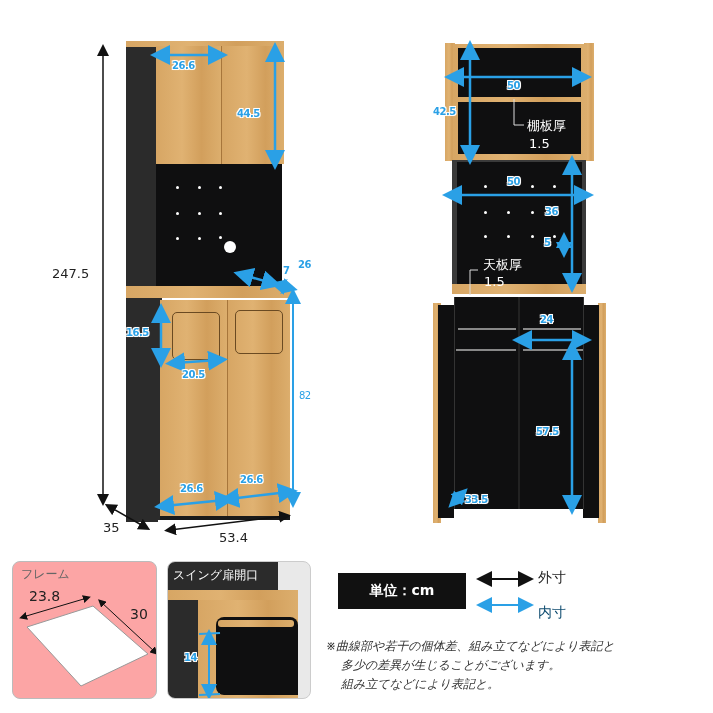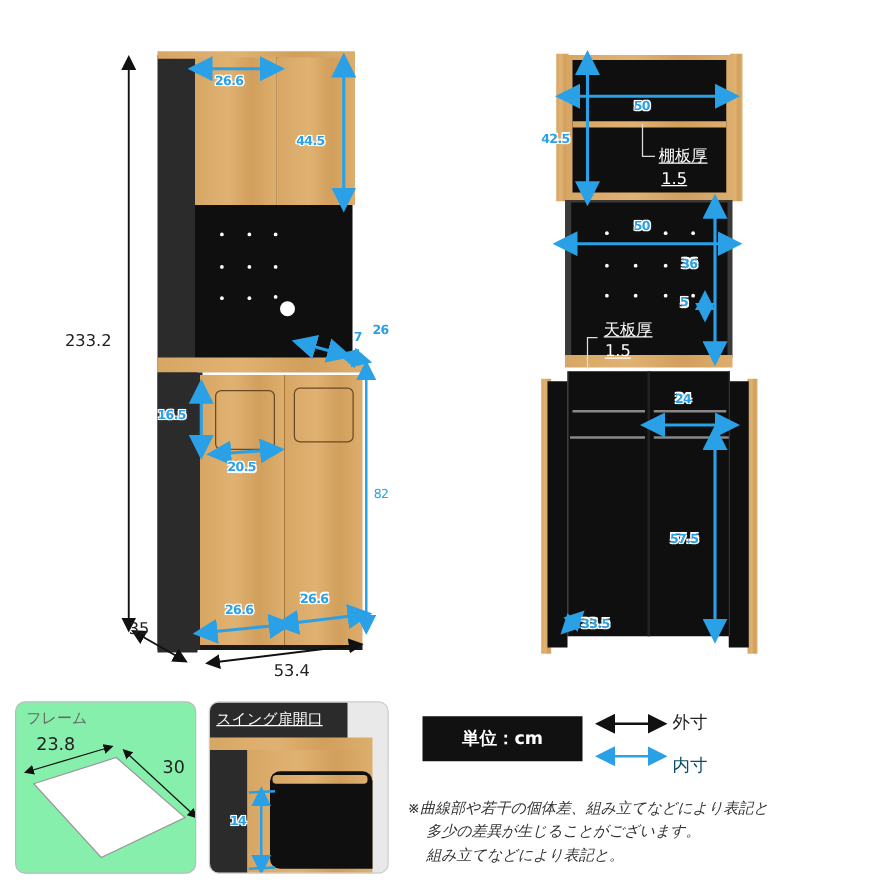--- a/index.html
+++ b/index.html
@@ -6,23 +6,23 @@
   body { width: 713px; height: 713px; background: #ffffff; position: relative; overflow: hidden;
          font-family: "DejaVu Sans", sans-serif; }
   .abs { position: absolute; }
   .wood { background: linear-gradient(90deg, #d7a664 0%, #e0b272 40%, #d29f5c 70%, #dcae6d 100%); }
   .dark { background: #2b2b2b; }
   .black { background: #0f0f10; }
   .dim { position: absolute; color: #2aa0e6; font-weight: bold; font-size: 10px;
          text-shadow: -1px -1px 0 #fff, 1px -1px 0 #fff, -1px 1px 0 #fff, 1px 1px 0 #fff, 0 0 2px #fff;
          letter-spacing: -0.5px; white-space: nowrap; }
   .dim-outer { position: absolute; color: #222; font-size: 13px; white-space: nowrap; }
-  .label-white { position: absolute; color: #fff; font-size: 13px; line-height: 15px; white-space: nowrap; text-decoration: underline; }
+  .label-white { position: absolute; color: #fff; font-size: 13px; line-height: 15px; white-space: nowrap; }
   .hole { position: absolute; width: 3px; height: 3px; background: #fff; border-radius: 50%; }
-  .card { position: absolute; border: 1px solid #bbb; border-radius: 8px; overflow: hidden; background:#86efac; }
+  .card { position: absolute; border: 1px solid #bbb; border-radius: 8px; overflow: hidden; background:#fca5a5; }
   .note { position: absolute; font-size: 12px; color: #333; line-height: 18px; white-space: nowrap; font-style: italic; }
   svg { position: absolute; left: 0; top: 0; overflow: visible; }
 </style>
 </head>
 <body>
 
 <div>
 
   <div class="abs dark" style="left:126px;top:44px;width:32px;height:478px;"></div>
 
@@ -70,22 +70,22 @@
     <line x1="275" y1="52" x2="275" y2="160" stroke="#2aa0e6" stroke-width="2.5" marker-start="url(#ab)" marker-end="url(#ab)"></line>
     <line x1="243" y1="275" x2="272" y2="283" stroke="#2aa0e6" stroke-width="2.5" marker-start="url(#ab)" marker-end="url(#ab)"></line>
     <line x1="278" y1="285" x2="290" y2="288" stroke="#2aa0e6" stroke-width="2" marker-start="url(#ab)" marker-end="url(#ab)"></line>
     <line x1="293" y1="296" x2="293" y2="500" stroke="#2aa0e6" stroke-width="2" marker-start="url(#ab)" marker-end="url(#ab)"></line>
     <line x1="161" y1="313" x2="161" y2="358" stroke="#2aa0e6" stroke-width="2.5" marker-start="url(#ab)" marker-end="url(#ab)"></line>
     <line x1="175" y1="363" x2="218" y2="360" stroke="#2aa0e6" stroke-width="2.5" marker-start="url(#ab)" marker-end="url(#ab)"></line>
     <line x1="164" y1="506" x2="225" y2="500" stroke="#2aa0e6" stroke-width="2.5" marker-start="url(#ab)" marker-end="url(#ab)"></line>
     <line x1="229" y1="499" x2="288" y2="492" stroke="#2aa0e6" stroke-width="2.5" marker-start="url(#ab)" marker-end="url(#ab)"></line>
   </svg>
 
-  <span class="dim-outer" style="left:52px;top:266px;">233.2</span>
-  <span class="dim-outer" style="left:103px;top:496px;">35</span>
+  <span class="dim-outer" style="left:52px;top:266px;">247.5</span>
+  <span class="dim-outer" style="left:103px;top:520px;">35</span>
   <span class="dim-outer" style="left:219px;top:530px;">53.4</span>
   <span class="dim" style="left:172px;top:60px;">26.6</span>
   <span class="dim" style="left:237px;top:108px;">44.5</span>
   <span class="dim" style="left:253px;top:259px;margin-left:45px;">26</span>
   <span class="dim" style="left:283px;top:265px;">7</span>
   <span class="dim" style="left:299px;top:390px;font-weight:normal;">82</span>
   <span class="dim" style="left:126px;top:327px;">16.5</span>
   <span class="dim" style="left:182px;top:369px;">20.5</span>
   <span class="dim" style="left:180px;top:483px;">26.6</span>
   <span class="dim" style="left:240px;top:474px;">26.6</span>

